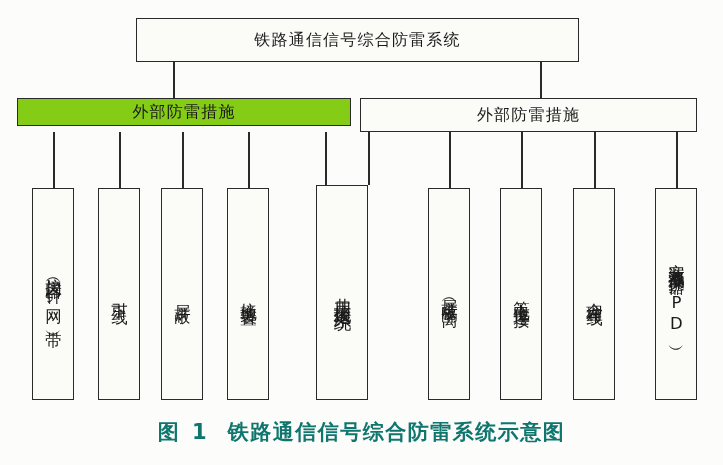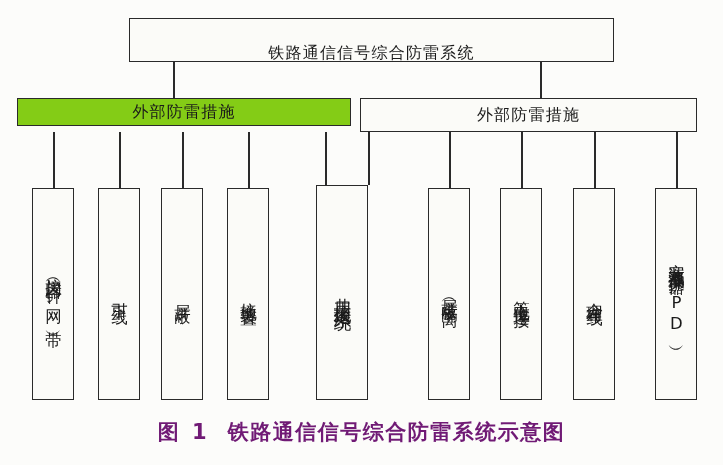--- a/index.html
+++ b/index.html
@@ -71,36 +71,36 @@
   
   #caption {
     position: absolute;
     left: 0;
     top: 418px;
     width: 723px;
     text-align: center;
     font-size: 21px;
     font-weight: bold;
     letter-spacing: 1.5px;
-    color: #701a75;
+    color: #0f766e;
   }
   #caption .num {
     letter-spacing: 3px;
   }
   #caption .gap {
     display: inline-block;
     width: 18px;
   }
 </style>
 </head>
 <body>
 
 <div id="figure" style="background: rgb(252, 252, 250);">
 
-  <div class="box h" style="left: 129px; top: 18px; width: 485px; height: 44px; background: rgb(251, 251, 248); border-color: rgb(42, 42, 42); align-items: flex-end;">
+  <div class="box h" style="left: 136px; top: 18px; width: 443px; height: 44px; background: rgb(251, 251, 248); border-color: rgb(42, 42, 42);">
     <span>铁路通信信号综合防雷系统</span>
   </div>
 
   <div class="ln v" style="left: 173px; top: 62px; height: 36px; background: rgb(42, 42, 42);"></div>
   <div class="ln v" style="left: 540px; top: 62px; height: 36px; background: rgb(42, 42, 42);"></div>
 
   <div class="box h" style="left: 17px; top: 98px; width: 334px; height: 28px; background: #84cc16; border-color: rgb(42, 42, 42);">
     <span>外部防雷措施</span>
   </div>
 

